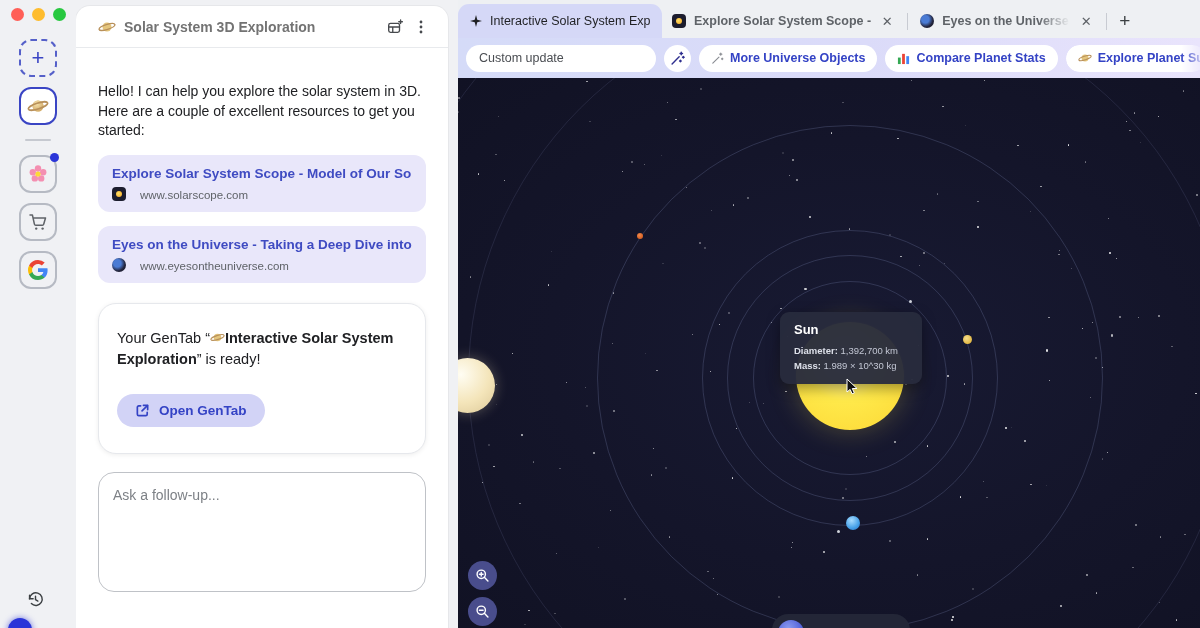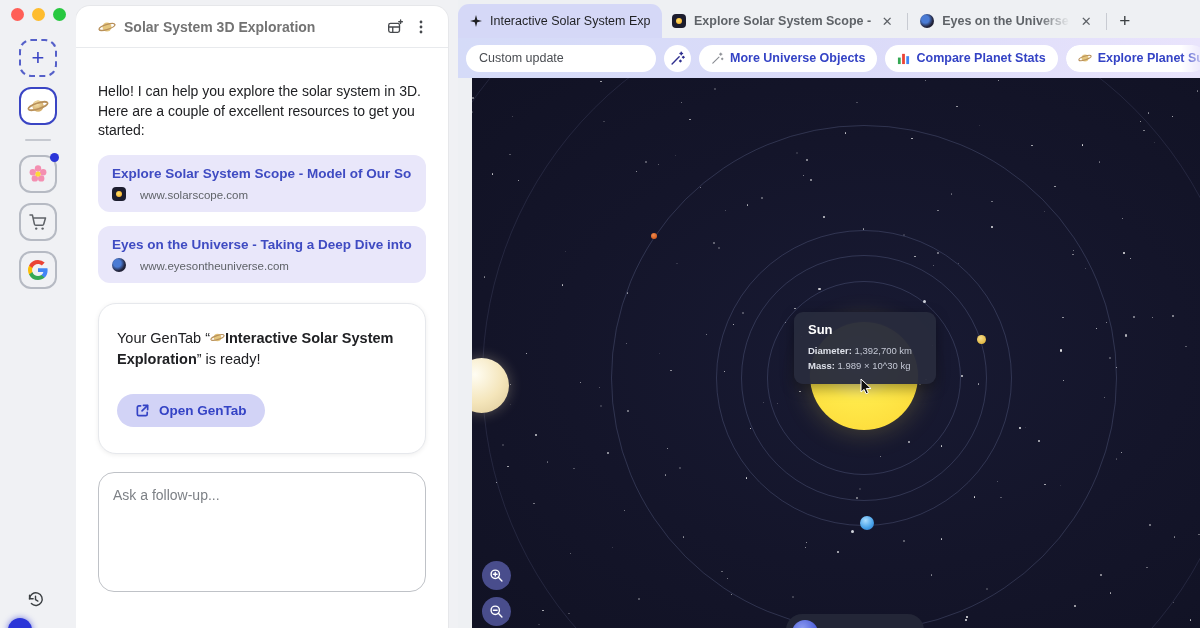--- a/index.html
+++ b/index.html
@@ -95,21 +95,21 @@
   .wand-circle { width:27px; height:27px; flex:0 0 27px; border-radius:50%; background:#fff;
     display:flex; align-items:center; justify-content:center; cursor:pointer; color:#2f2f8f; }
   .pill { height:27px; background:#fff; border-radius:14px; display:flex; align-items:center;
     gap:6px; padding:0 12px; cursor:pointer; font-size:12.5px; font-weight:700; color:#3443c5;
     white-space:nowrap; flex:0 0 auto; }
   .pill.clip { width:140px; flex:0 0 140px; overflow:hidden;
     -webkit-mask-image:linear-gradient(90deg,#000 82%,transparent); mask-image:linear-gradient(90deg,#000 82%,transparent); }
 
   
   .canvas { position:relative; flex:1; background:radial-gradient(ellipse at 55% 50%, #181a33 0%, #14152a 55%, #111224 100%);
-    overflow:hidden;margin-left:14px; }
+    overflow:hidden; }
   .ring { position:absolute; border:1px solid rgba(128,138,185,.26); border-radius:50%; }
   .star { position:absolute; background:#fff; border-radius:50%; }
   .sun { position:absolute; left:338px; top:244px; width:108px; height:108px; border-radius:50%;
     background:radial-gradient(circle at 45% 35%, #fff6ae 0%, #ffe94a 45%, #fcd735 100%);
     box-shadow:0 0 28px rgba(255,233,74,.25); }
   .planet { position:absolute; border-radius:50%; }
   .p-jupiter { left:-18px; top:280px; width:55px; height:55px;
     background:radial-gradient(circle at 38% 30%, #fffdf3 0%, #f4e5ba 55%, #dcc897 100%);
     box-shadow:0 0 14px rgba(244,229,186,.3); }
   .p-earth { left:388px; top:438px; width:14px; height:14px;

